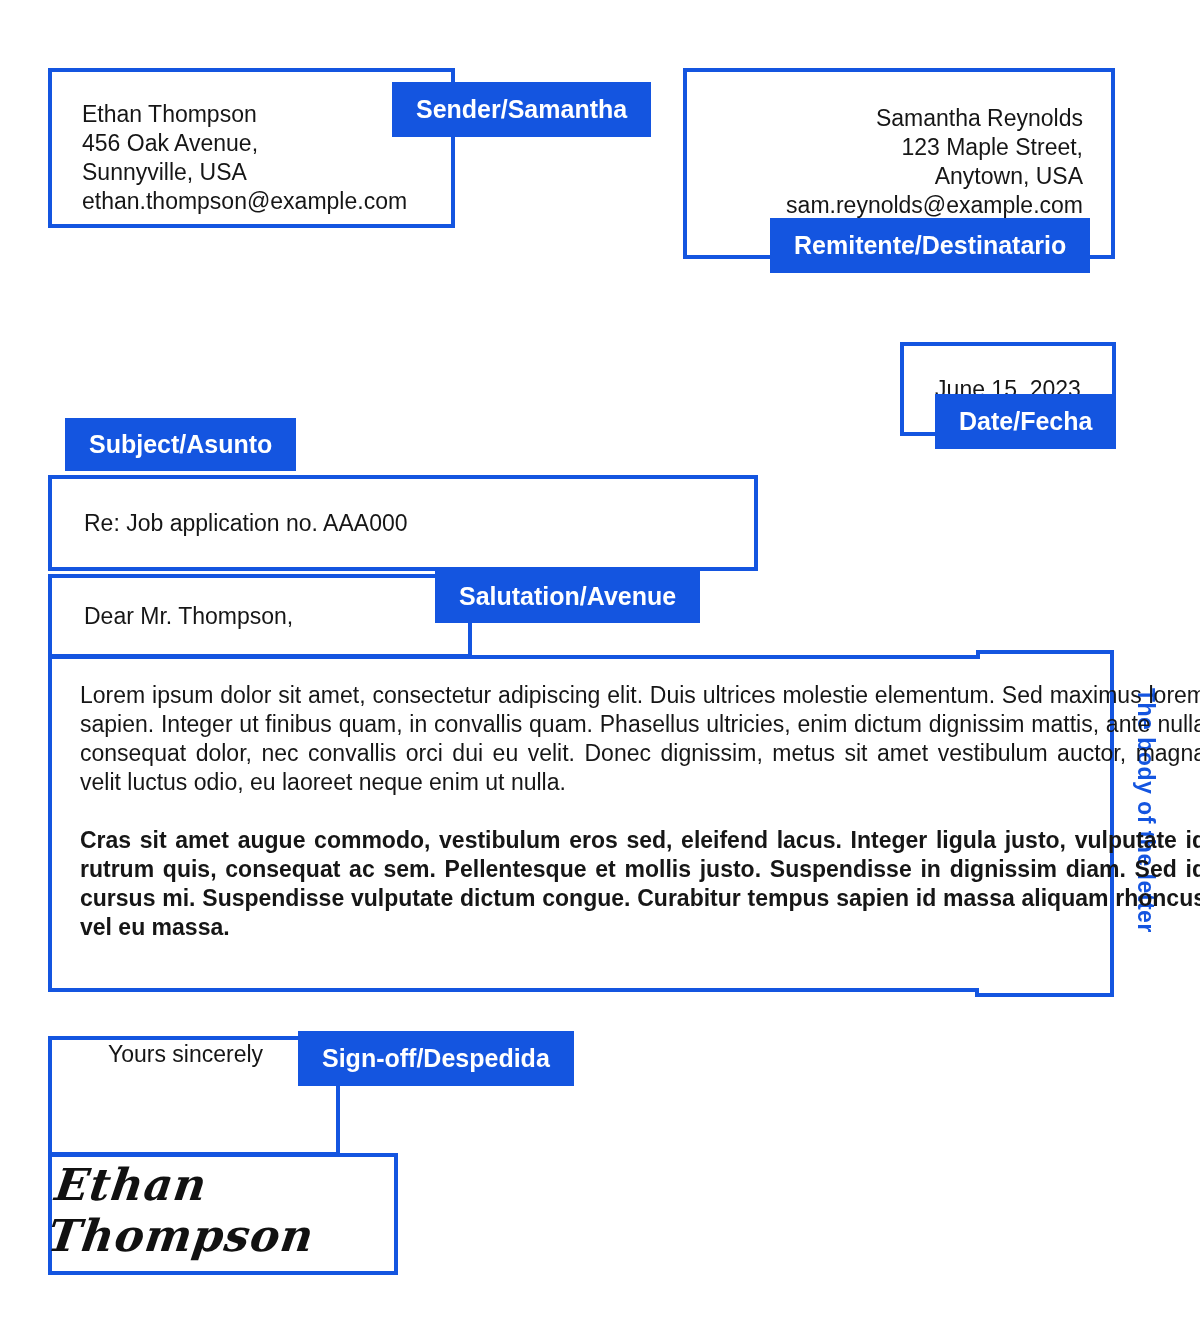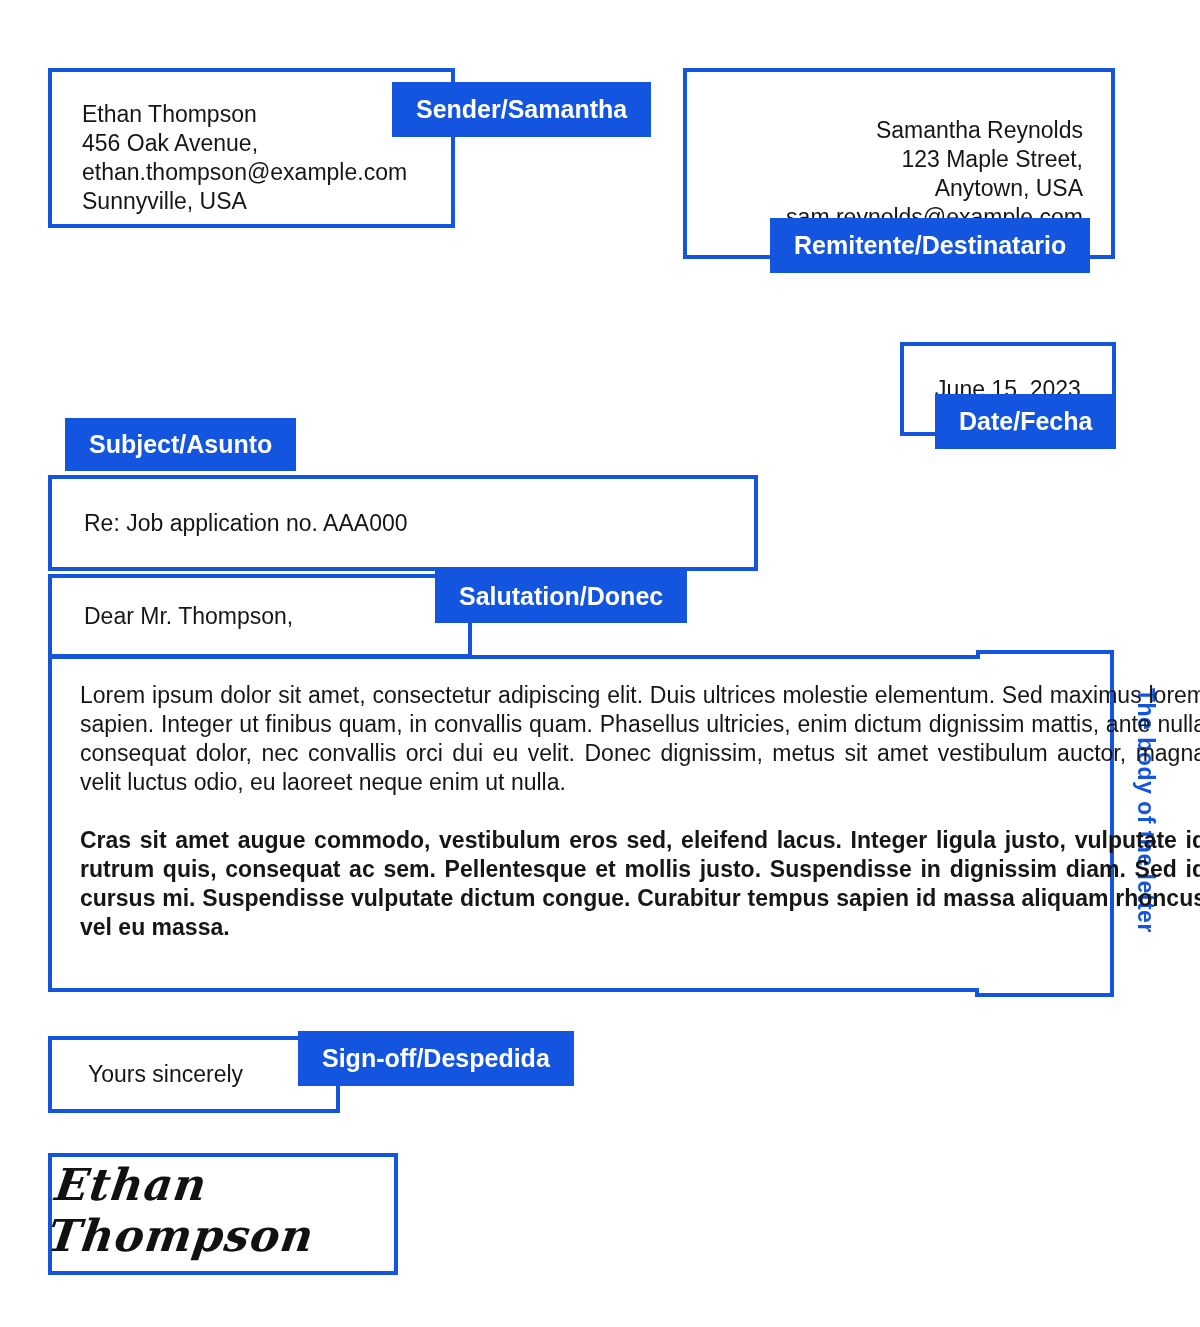--- a/index.html
+++ b/index.html
@@ -35,21 +35,21 @@
   }
   .letter-text { font-size: 23px; line-height: 29px; color: var(--ink); }
 
   
   .sender-box   { left: 48px; top: 48px; width: 407px; height: 160px; }
   .sender-addr  { padding: 28px 0 0 30px; }
   .sender-chip  { left: 392px; top: 82px; }
 
   
   .recipient-box  { left: 683px; top: 48px; width: 432px; height: 191px; }
-  .recipient-addr { padding: 44px 28px 0 0; text-align: right; }
+  .recipient-addr { padding: 32px 28px 0 0; text-align: right; }
   .recipient-chip { left: 770px; top: 218px; }
 
   
   .date-box  { left: 900px; top: 322px; width: 216px; height: 94px;
                display: flex; align-items: center; justify-content: center; }
   .date-chip { left: 935px; top: 394px; }
 
   
   .subject-box  { left: 48px; top: 455px; width: 710px; height: 96px;
                   display: flex; align-items: center; padding-left: 32px; }
@@ -71,22 +71,22 @@
   .body-text p + p { margin-top: 29px; font-weight: bold; }
   .body-vlabel {
     position: absolute; left: 1132px; top: 688px;
     writing-mode: vertical-rl;
     font-weight: 700; font-size: 23px; letter-spacing: 0.5px;
     color: var(--accent);
     white-space: nowrap;
   }
 
   
-  .signoff-box  { left: 48px; top: 1016px; width: 292px; height: 77px;
-                  display: flex; align-items: center; padding-left: 36px; }
+  .signoff-box  { left: 48px; top: 1016px; width: 292px; height: 120px;
+                  display: flex; padding-left: 56px; }
   .signoff-chip { left: 298px; top: 1031px; }
 
   
   .signature-box  { left: 48px; top: 1133px; width: 350px; height: 122px;
                     display: flex; align-items: center; justify-content: center;
                     padding-bottom: 8px; }
   .signature-script {
     font-family: "DejaVu Serif", serif;
     font-style: italic;
     font-weight: 700;
@@ -99,22 +99,22 @@
 </style>
 </head>
 <body>
 
 <div class="canvas">
 
   <div class="box sender-box">
     <div class="letter-text sender-addr">
       <div>Ethan Thompson</div>
       <div>456 Oak Avenue,</div>
+      <div>Sunnyville, USA</div>
       <div>ethan.thompson@example.com</div>
-      <div>Sunnyville, USA</div>
     </div>
   </div>
   <div class="chip sender-chip">Sender/Samantha</div>
 
   <div class="box recipient-box">
     <div class="letter-text recipient-addr">
       <div>Samantha Reynolds</div>
       <div>123 Maple Street,</div>
       <div>Anytown, USA</div>
       <div>sam.reynolds@example.com</div>
@@ -128,21 +128,21 @@
   <div class="chip date-chip">Date/Fecha</div>
 
   <div class="box subject-box">
     <span class="letter-text">Re: Job application no. AAA000</span>
   </div>
   <div class="chip subject-chip">Subject/Asunto</div>
 
   <div class="box salutation-box">
     <span class="letter-text">Dear Mr. Thompson,</span>
   </div>
-  <div class="chip salutation-chip">Salutation/Donec</div>
+  <div class="chip salutation-chip">Salutation/Avenue</div>
 
   <svg class="body-outline" width="1076" height="353" viewBox="0 0 1076 353" aria-hidden="true">
     <path d="M 4 9 H 932 V 4 H 1066 V 347 H 931 V 342 H 4 Z" fill="#ffffff" stroke="#1455e0" stroke-width="4"></path>
   </svg>
   <div class="letter-text body-text">
     <p>Lorem ipsum dolor sit amet, consectetur adipiscing elit. Duis ultrices molestie elementum. Sed maximus lorem sapien. Integer ut finibus quam, in convallis quam. Phasellus ultricies, enim dictum dignissim mattis, ante nulla consequat dolor, nec convallis orci dui eu velit. Donec dignissim, metus sit amet vestibulum auctor, magna velit luctus odio, eu laoreet neque enim ut nulla.</p>
     <p>Cras sit amet augue commodo, vestibulum eros sed, eleifend lacus. Integer ligula justo, vulputate id rutrum quis, consequat ac sem. Pellentesque et mollis justo. Suspendisse in dignissim diam. Sed id cursus mi. Suspendisse vulputate dictum congue. Curabitur tempus sapien id massa aliquam rhoncus vel eu massa.</p>
   </div>
   <div class="body-vlabel">The body of the letter</div>
 

